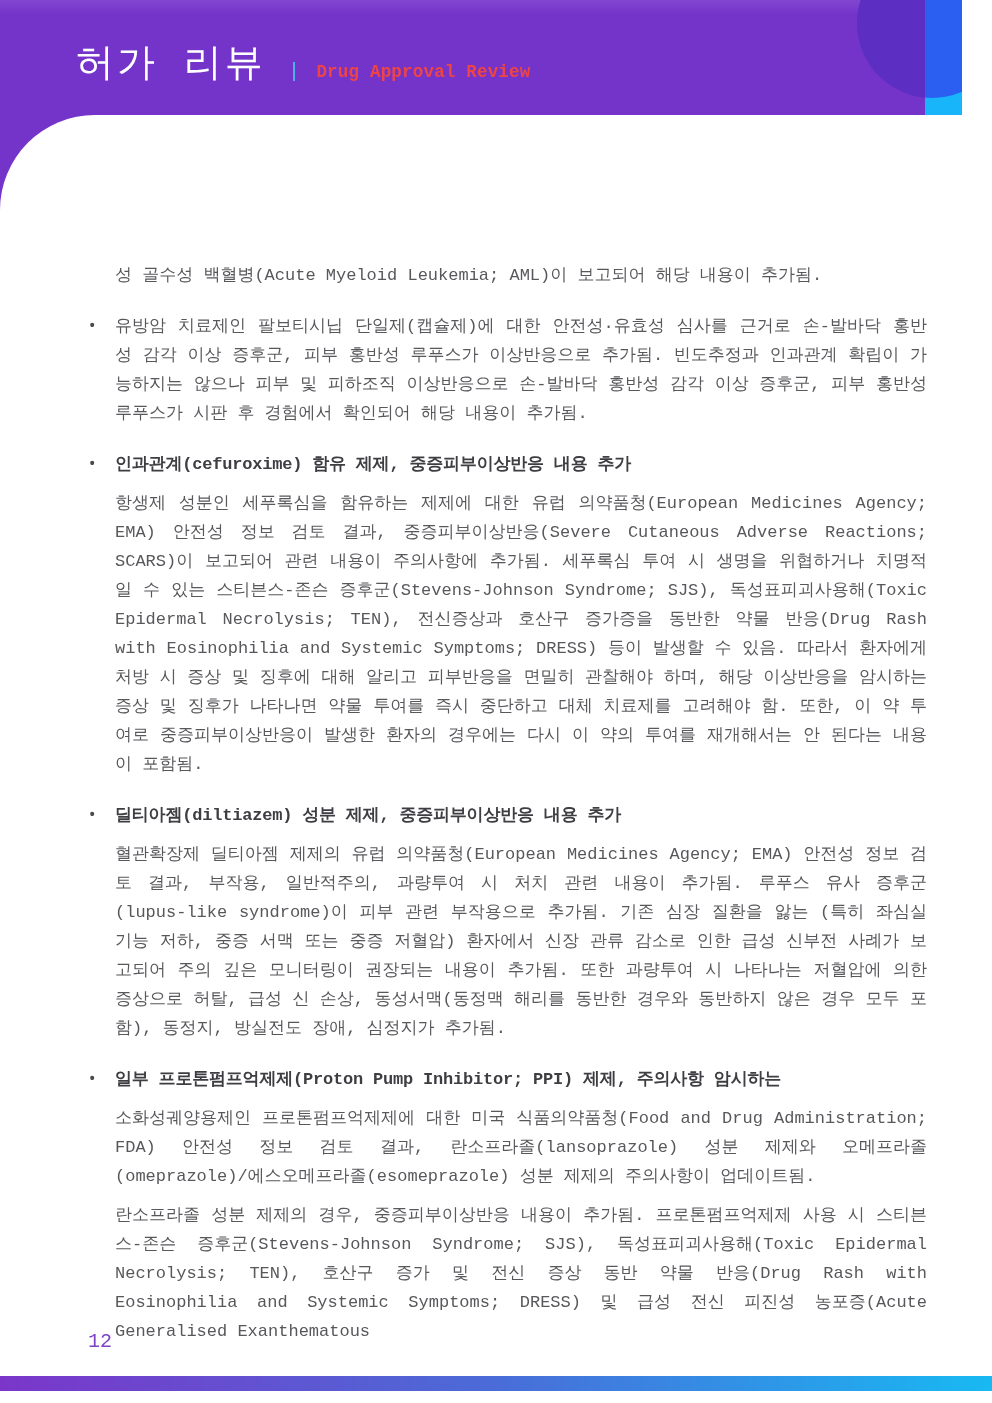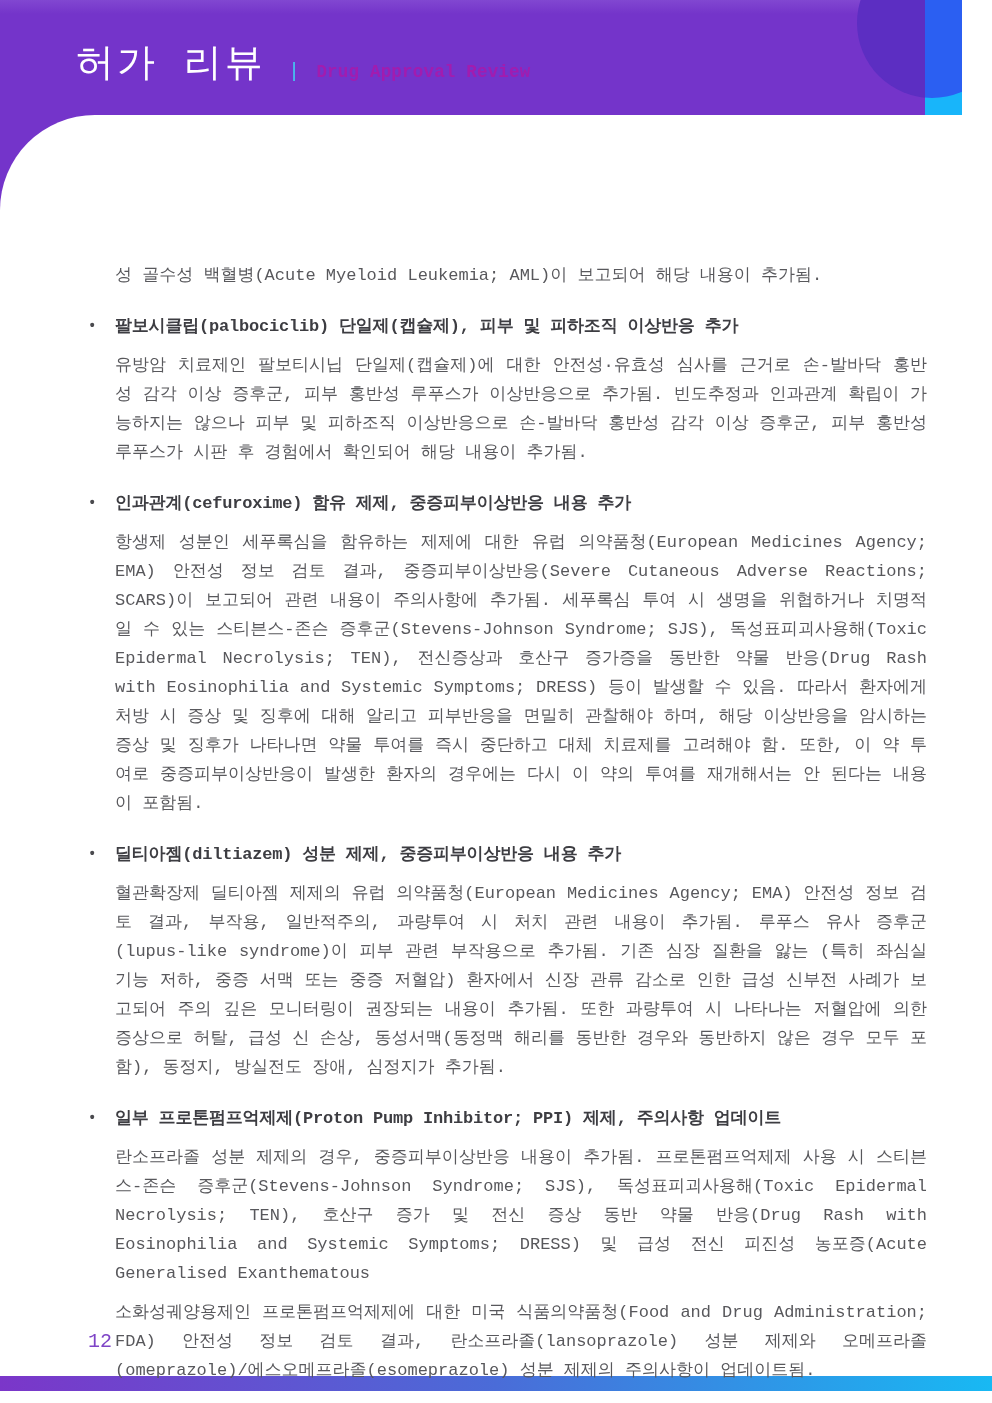--- a/index.html
+++ b/index.html
@@ -54,21 +54,21 @@
     line-height:1;
   }
   .title-sep {
     color:#45c4f0;
     font-size:21px;
     font-weight:300;
     margin:0 16px 2px 22px;
     line-height:1;
   }
   .title-en {
-    color:#a21caf;
+    color:#ef4444;
     font-size:17.5px;
     font-weight:bold;
     letter-spacing:0.2px;
     line-height:1;
     margin-bottom:3px;
   }
 
   
   .content {
     position:absolute;
@@ -133,41 +133,40 @@
     <span class="title-sep">|</span>
     <span class="title-en">Drug Approval Review</span>
   </div>
 
   <div class="content">
 
     <p class="para">성 골수성 백혈병(Acute Myeloid Leukemia; AML)이 보고되어 해당 내용이 추가됨.</p>
 
     <h2 class="heading">
       <span class="bullet">•</span>
-      <span>팔보시클립(palbociclib) 단일제(캡슐제), 피부 및 피하조직 이상반응 추가</span>
     </h2>
     <p class="para">유방암 치료제인 팔보티시닙 단일제(캡슐제)에 대한 안전성·유효성 심사를 근거로 손-발바닥 홍반성 감각 이상 증후군, 피부 홍반성 루푸스가 이상반응으로 추가됨. 빈도추정과 인과관계 확립이 가능하지는 않으나 피부 및 피하조직 이상반응으로 손-발바닥 홍반성 감각 이상 증후군, 피부 홍반성 루푸스가 시판 후 경험에서 확인되어 해당 내용이 추가됨.</p>
 
     <h2 class="heading">
       <span class="bullet">•</span>
       <span>인과관계(cefuroxime) 함유 제제, 중증피부이상반응 내용 추가</span>
     </h2>
     <p class="para">항생제 성분인 세푸록심을 함유하는 제제에 대한 유럽 의약품청(European Medicines Agency; EMA) 안전성 정보 검토 결과, 중증피부이상반응(Severe Cutaneous Adverse Reactions; SCARS)이 보고되어 관련 내용이 주의사항에 추가됨. 세푸록심 투여 시 생명을 위협하거나 치명적일 수 있는 스티븐스-존슨 증후군(Stevens-Johnson Syndrome; SJS), 독성표피괴사용해(Toxic Epidermal Necrolysis; TEN), 전신증상과 호산구 증가증을 동반한 약물 반응(Drug Rash with Eosinophilia and Systemic Symptoms; DRESS) 등이 발생할 수 있음. 따라서 환자에게 처방 시 증상 및 징후에 대해 알리고 피부반응을 면밀히 관찰해야 하며, 해당 이상반응을 암시하는 증상 및 징후가 나타나면 약물 투여를 즉시 중단하고 대체 치료제를 고려해야 함. 또한, 이 약 투여로 중증피부이상반응이 발생한 환자의 경우에는 다시 이 약의 투여를 재개해서는 안 된다는 내용이 포함됨.</p>
 
     <h2 class="heading">
       <span class="bullet">•</span>
       <span>딜티아젬(diltiazem) 성분 제제, 중증피부이상반응 내용 추가</span>
     </h2>
     <p class="para">혈관확장제 딜티아젬 제제의 유럽 의약품청(European Medicines Agency; EMA) 안전성 정보 검토 결과, 부작용, 일반적주의, 과량투여 시 처치 관련 내용이 추가됨. 루푸스 유사 증후군(lupus-like syndrome)이 피부 관련 부작용으로 추가됨. 기존 심장 질환을 앓는 (특히 좌심실 기능 저하, 중증 서맥 또는 중증 저혈압) 환자에서 신장 관류 감소로 인한 급성 신부전 사례가 보고되어 주의 깊은 모니터링이 권장되는 내용이 추가됨. 또한 과량투여 시 나타나는 저혈압에 의한 증상으로 허탈, 급성 신 손상, 동성서맥(동정맥 해리를 동반한 경우와 동반하지 않은 경우 모두 포함), 동정지, 방실전도 장애, 심정지가 추가됨.</p>
 
     <h2 class="heading">
       <span class="bullet">•</span>
-      <span>일부 프로톤펌프억제제(Proton Pump Inhibitor; PPI) 제제, 주의사항 업데이트</span>
+      <span>일부 프로톤펌프억제제(Proton Pump Inhibitor; PPI) 제제, 주의사항 암시하는</span>
     </h2>
+    <p class="para">소화성궤양용제인 프로톤펌프억제제에 대한 미국 식품의약품청(Food and Drug Administration; FDA) 안전성 정보 검토 결과, 란소프라졸(lansoprazole) 성분 제제와 오메프라졸(omeprazole)/에스오메프라졸(esomeprazole) 성분 제제의 주의사항이 업데이트됨.</p>
     <p class="para">란소프라졸 성분 제제의 경우, 중증피부이상반응 내용이 추가됨. 프로톤펌프억제제 사용 시 스티븐스-존슨 증후군(Stevens-Johnson Syndrome; SJS), 독성표피괴사용해(Toxic Epidermal Necrolysis; TEN), 호산구 증가 및 전신 증상 동반 약물 반응(Drug Rash with Eosinophilia and Systemic Symptoms; DRESS) 및 급성 전신 피진성 농포증(Acute Generalised Exanthematous</p>
-    <p class="para">소화성궤양용제인 프로톤펌프억제제에 대한 미국 식품의약품청(Food and Drug Administration; FDA) 안전성 정보 검토 결과, 란소프라졸(lansoprazole) 성분 제제와 오메프라졸(omeprazole)/에스오메프라졸(esomeprazole) 성분 제제의 주의사항이 업데이트됨.</p>
 
   </div>
 
   <div class="page-number">12</div>
   <div class="footer-bar"></div>
 
 </div>
 
 </body></html>

